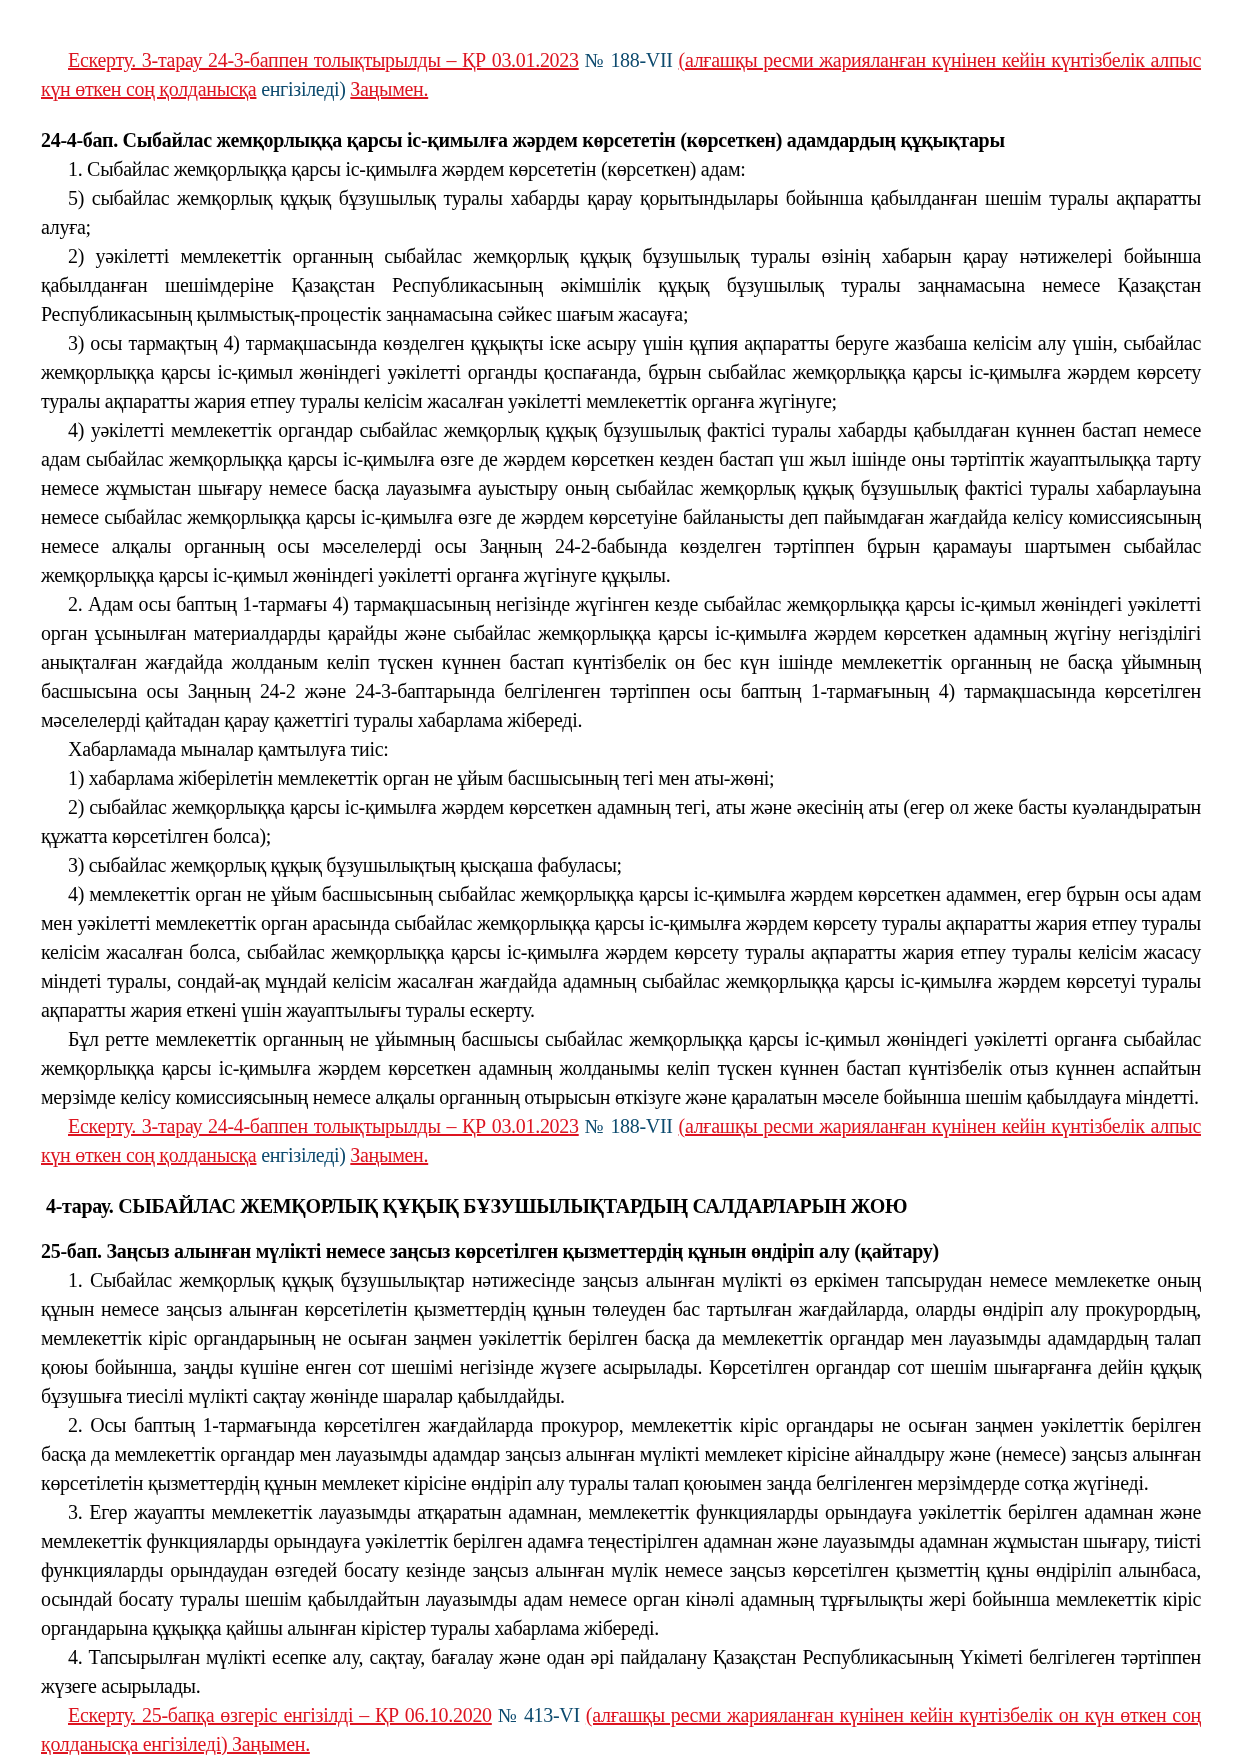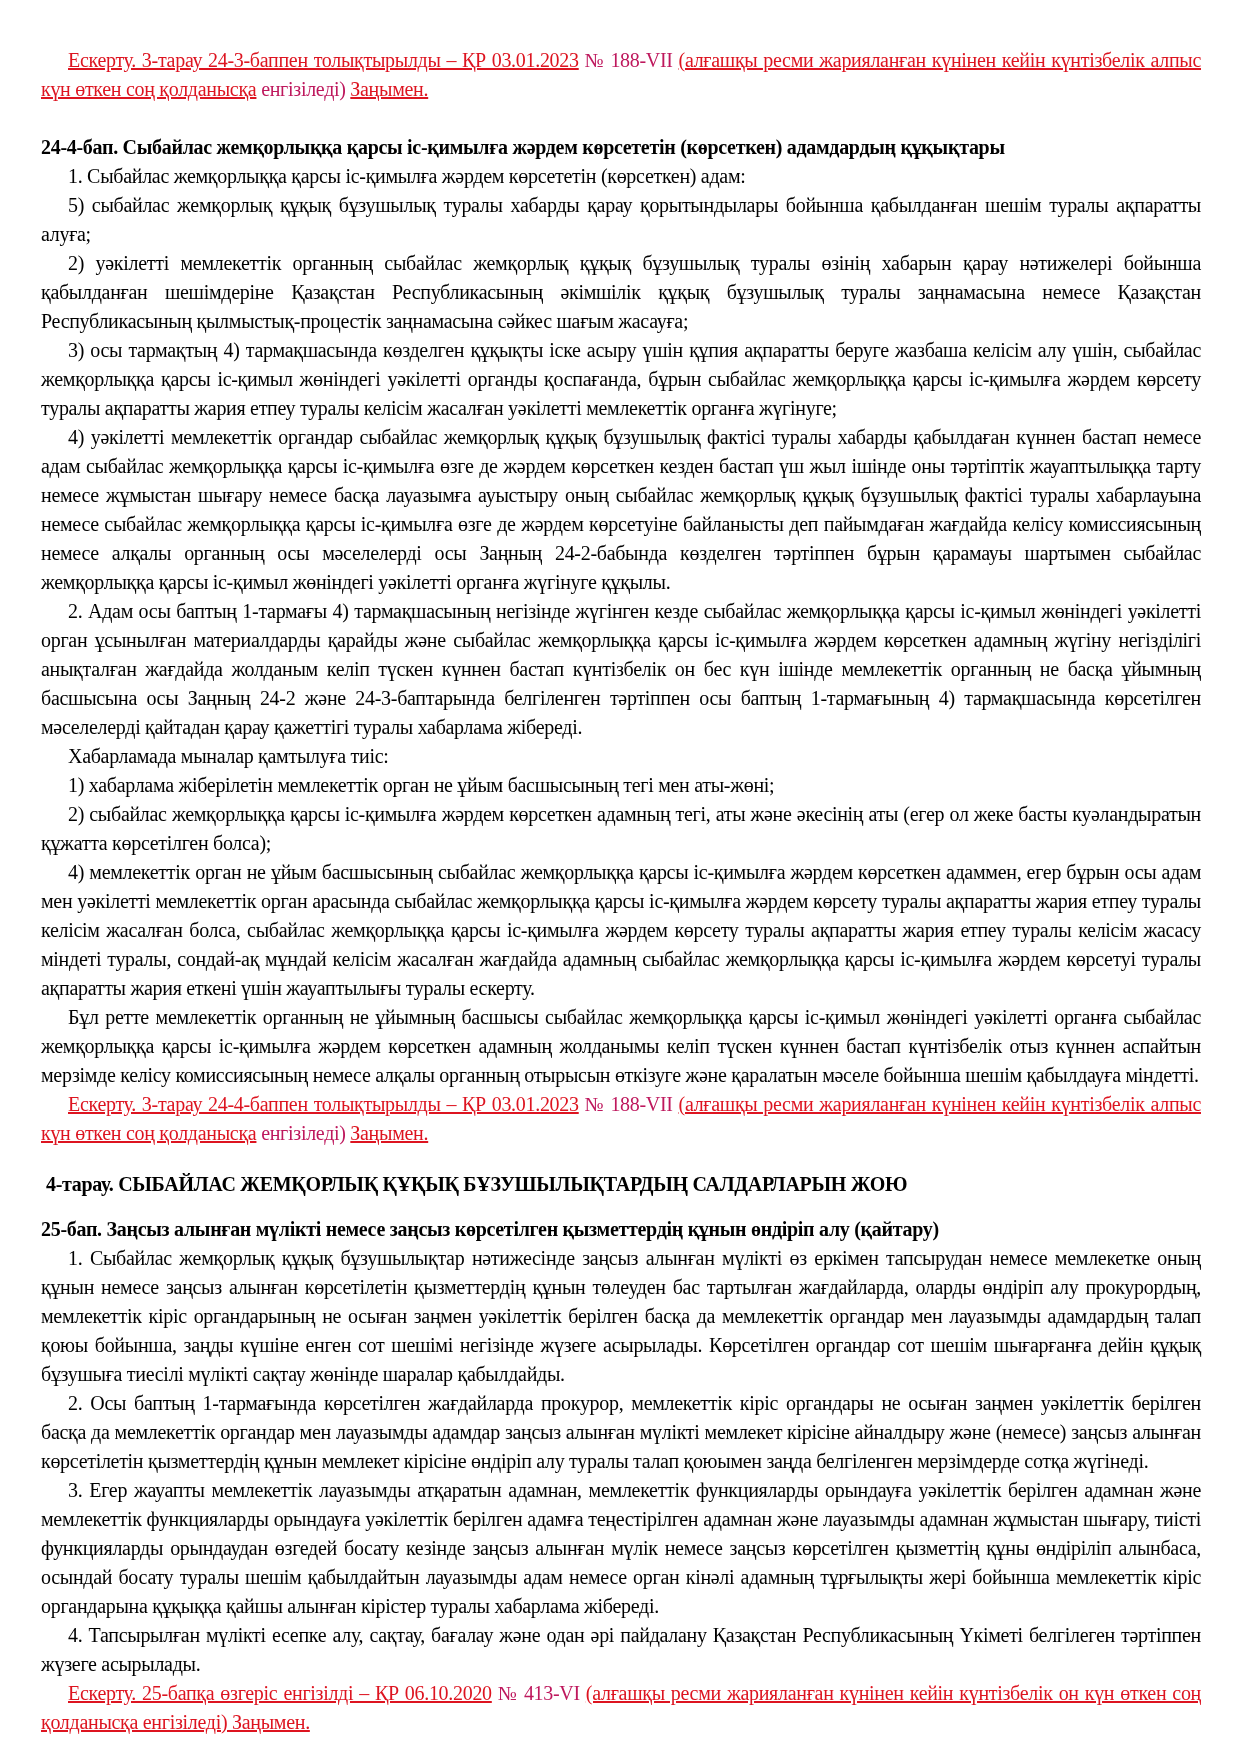--- a/index.html
+++ b/index.html
@@ -18,24 +18,24 @@
   }
   .page p {
     font-size: 20px;
     line-height: 29px;
     text-align: justify;
     letter-spacing: -0.3px;
     color: #000000;
   }
   .body-paragraph, .amendment-note { text-indent: 27px; }
   .amendment-note .seg-red { color: #dd1420; text-decoration: underline; }
-  .amendment-note .seg-plain { color: #be185d; }
+  .amendment-note .seg-plain { color: #0c4a6e; }
   .article-heading {
     font-weight: 700;
-    margin-top: 29px;
+    margin-top: 22px;
   }
   .chapter-heading {
     font-weight: 700;
     margin-top: 22px;
     text-indent: 5px;
   }
   .chapter-heading + .article-heading { margin-top: 16px; }
 </style>
 </head>
 <body>
@@ -45,20 +45,21 @@
     <p class="article-heading">24-4-бап. Сыбайлас жемқорлыққа қарсы іс-қимылға жәрдем көрсететін (көрсеткен) адамдардың құқықтары</p>
     <p class="body-paragraph">1. Сыбайлас жемқорлыққа қарсы іс-қимылға жәрдем көрсететін (көрсеткен) адам:</p>
     <p class="body-paragraph">5) сыбайлас жемқорлық құқық бұзушылық туралы хабарды қарау қорытындылары бойынша қабылданған шешім туралы ақпаратты алуға;</p>
     <p class="body-paragraph">2) уәкілетті мемлекеттік органның сыбайлас жемқорлық құқық бұзушылық туралы өзінің хабарын қарау нәтижелері бойынша қабылданған шешімдеріне Қазақстан Республикасының әкімшілік құқық бұзушылық туралы заңнамасына немесе Қазақстан Республикасының қылмыстық-процестік заңнамасына сәйкес шағым жасауға;</p>
     <p class="body-paragraph">3) осы тармақтың 4) тармақшасында көзделген құқықты іске асыру үшін құпия ақпаратты беруге жазбаша келісім алу үшін, сыбайлас жемқорлыққа қарсы іс-қимыл жөніндегі уәкілетті органды қоспағанда, бұрын сыбайлас жемқорлыққа қарсы іс-қимылға жәрдем көрсету туралы ақпаратты жария етпеу туралы келісім жасалған уәкілетті мемлекеттік органға жүгінуге;</p>
     <p class="body-paragraph">4) уәкілетті мемлекеттік органдар сыбайлас жемқорлық құқық бұзушылық фактісі туралы хабарды қабылдаған күннен бастап немесе адам сыбайлас жемқорлыққа қарсы іс-қимылға өзге де жәрдем көрсеткен кезден бастап үш жыл ішінде оны тәртіптік жауаптылыққа тарту немесе жұмыстан шығару немесе басқа лауазымға ауыстыру оның сыбайлас жемқорлық құқық бұзушылық фактісі туралы хабарлауына немесе сыбайлас жемқорлыққа қарсы іс-қимылға өзге де жәрдем көрсетуіне байланысты деп пайымдаған жағдайда келісу комиссиясының немесе алқалы органның осы мәселелерді осы Заңның 24-2-бабында көзделген тәртіппен бұрын қарамауы шартымен сыбайлас жемқорлыққа қарсы іс-қимыл жөніндегі уәкілетті органға жүгінуге құқылы.</p>
     <p class="body-paragraph">2. Адам осы баптың 1-тармағы 4) тармақшасының негізінде жүгінген кезде сыбайлас жемқорлыққа қарсы іс-қимыл жөніндегі уәкілетті орган ұсынылған материалдарды қарайды және сыбайлас жемқорлыққа қарсы іс-қимылға жәрдем көрсеткен адамның жүгіну негізділігі анықталған жағдайда жолданым келіп түскен күннен бастап күнтізбелік он бес күн ішінде мемлекеттік органның не басқа ұйымның басшысына осы Заңның 24-2 және 24-3-баптарында белгіленген тәртіппен осы баптың 1-тармағының 4) тармақшасында көрсетілген мәселелерді қайтадан қарау қажеттігі туралы хабарлама жібереді.</p>
     <p class="body-paragraph">Хабарламада мыналар қамтылуға тиіс:</p>
     <p class="body-paragraph">1) хабарлама жіберілетін мемлекеттік орган не ұйым басшысының тегі мен аты-жөні;</p>
     <p class="body-paragraph">2) сыбайлас жемқорлыққа қарсы іс-қимылға жәрдем көрсеткен адамның тегі, аты және әкесінің аты (егер ол жеке басты куәландыратын құжатта көрсетілген болса);</p>
+    <p class="body-paragraph">3) сыбайлас жемқорлық құқық бұзушылықтың қысқаша фабуласы;</p>
     <p class="body-paragraph">4) мемлекеттік орган не ұйым басшысының сыбайлас жемқорлыққа қарсы іс-қимылға жәрдем көрсеткен адаммен, егер бұрын осы адам мен уәкілетті мемлекеттік орган арасында сыбайлас жемқорлыққа қарсы іс-қимылға жәрдем көрсету туралы ақпаратты жария етпеу туралы келісім жасалған болса, сыбайлас жемқорлыққа қарсы іс-қимылға жәрдем көрсету туралы ақпаратты жария етпеу туралы келісім жасасу міндеті туралы, сондай-ақ мұндай келісім жасалған жағдайда адамның сыбайлас жемқорлыққа қарсы іс-қимылға жәрдем көрсетуі туралы ақпаратты жария еткені үшін жауаптылығы туралы ескерту.</p>
     <p class="body-paragraph">Бұл ретте мемлекеттік органның не ұйымның басшысы сыбайлас жемқорлыққа қарсы іс-қимыл жөніндегі уәкілетті органға сыбайлас жемқорлыққа қарсы іс-қимылға жәрдем көрсеткен адамның жолданымы келіп түскен күннен бастап күнтізбелік отыз күннен аспайтын мерзімде келісу комиссиясының немесе алқалы органның отырысын өткізуге және қаралатын мәселе бойынша шешім қабылдауға міндетті.</p>
     <p class="amendment-note"><span class="seg-red">Ескерту. 3-тарау 24-4-баппен толықтырылды – ҚР 03.01.2023</span><span class="seg-plain"> № 188-VII </span><span class="seg-red">(алғашқы ресми жарияланған күнінен кейін күнтізбелік алпыс күн өткен соң қолданысқа</span><span class="seg-plain"> енгізіледі) </span><span class="seg-red">Заңымен.</span></p>
     <p class="chapter-heading">4-тарау. СЫБАЙЛАС ЖЕМҚОРЛЫҚ ҚҰҚЫҚ БҰЗУШЫЛЫҚТАРДЫҢ САЛДАРЛАРЫН ЖОЮ</p>
     <p class="article-heading">25-бап. Заңсыз алынған мүлікті немесе заңсыз көрсетілген қызметтердің құнын өндіріп алу (қайтару)</p>
     <p class="body-paragraph">1. Сыбайлас жемқорлық құқық бұзушылықтар нәтижесінде заңсыз алынған мүлікті өз еркімен тапсырудан немесе мемлекетке оның құнын немесе заңсыз алынған көрсетілетін қызметтердің құнын төлеуден бас тартылған жағдайларда, оларды өндіріп алу прокурордың, мемлекеттік кіріс органдарының не осыған заңмен уәкілеттік берілген басқа да мемлекеттік органдар мен лауазымды адамдардың талап қоюы бойынша, заңды күшіне енген сот шешімі негізінде жүзеге асырылады. Көрсетілген органдар сот шешім шығарғанға дейін құқық бұзушыға тиесілі мүлікті сақтау жөнінде шаралар қабылдайды.</p>
     <p class="body-paragraph">2. Осы баптың 1-тармағында көрсетілген жағдайларда прокурор, мемлекеттік кіріс органдары не осыған заңмен уәкілеттік берілген басқа да мемлекеттік органдар мен лауазымды адамдар заңсыз алынған мүлікті мемлекет кірісіне айналдыру және (немесе) заңсыз алынған көрсетілетін қызметтердің құнын мемлекет кірісіне өндіріп алу туралы талап қоюымен заңда белгіленген мерзімдерде сотқа жүгінеді.</p>
     <p class="body-paragraph">3. Егер жауапты мемлекеттік лауазымды атқаратын адамнан, мемлекеттік функцияларды орындауға уәкілеттік берілген адамнан және мемлекеттік функцияларды орындауға уәкілеттік берілген адамға теңестірілген адамнан және лауазымды адамнан жұмыстан шығару, тиісті функцияларды орындаудан өзгедей босату кезінде заңсыз алынған мүлік немесе заңсыз көрсетілген қызметтің құны өндіріліп алынбаса, осындай босату туралы шешім қабылдайтын лауазымды адам немесе орган кінәлі адамның тұрғылықты жері бойынша мемлекеттік кіріс органдарына құқыққа қайшы алынған кірістер туралы хабарлама жібереді.</p>
     <p class="body-paragraph">4. Тапсырылған мүлікті есепке алу, сақтау, бағалау және одан әрі пайдалану Қазақстан Республикасының Үкіметі белгілеген тәртіппен жүзеге асырылады.</p>
     <p class="amendment-note"><span class="seg-red">Ескерту. 25-бапқа өзгеріс енгізілді – ҚР 06.10.2020</span><span class="seg-plain"> № 413-VI </span><span class="seg-red">(алғашқы ресми жарияланған күнінен кейін күнтізбелік он күн өткен соң қолданысқа енгізіледі) Заңымен.</span></p>

